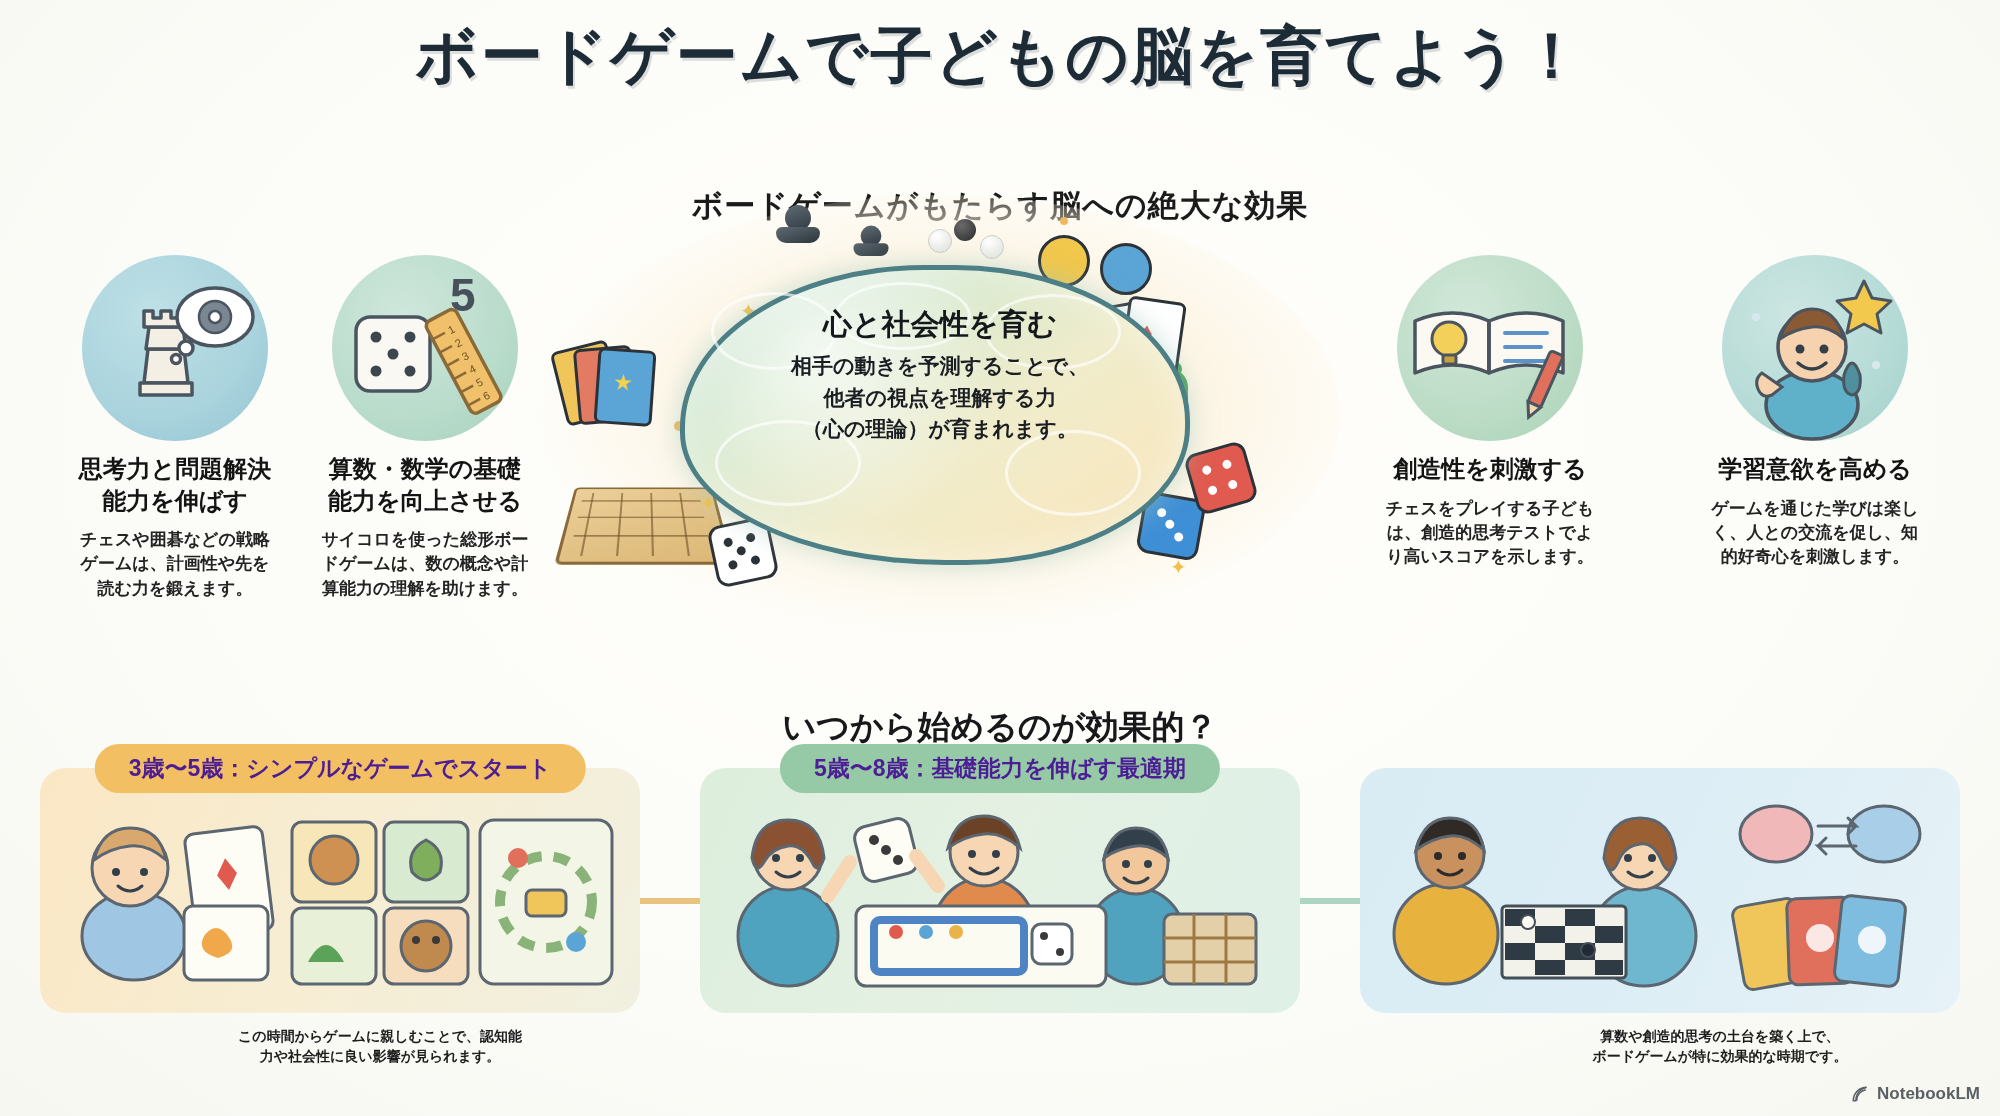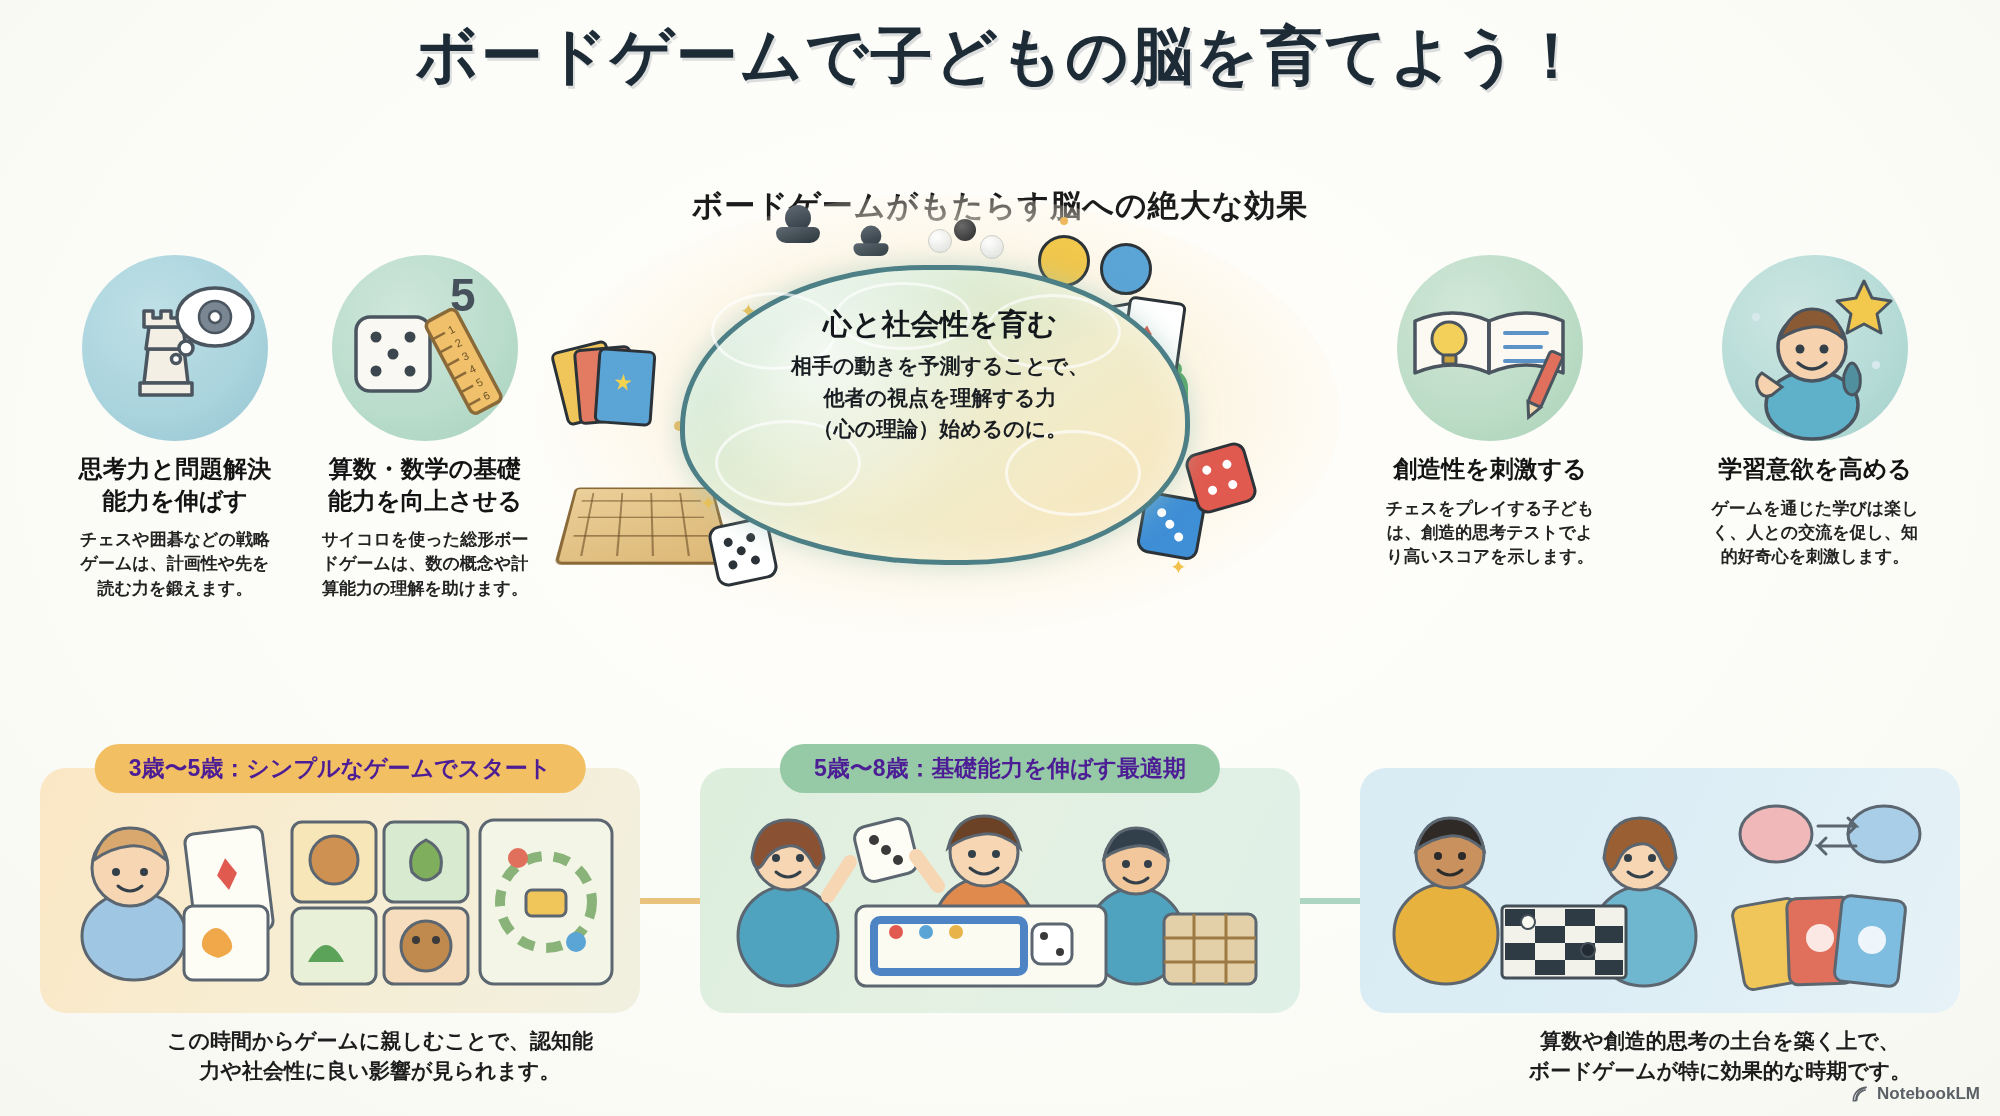--- a/index.html
+++ b/index.html
@@ -253,21 +253,21 @@
   }
   .pill.y { background: #f2bf62; }
   .pill.g { background: #96c9a6; }
   .pill.b { background: #7ec8dd; }
 
   .pcaption {
     position: absolute;
     width: 600px;
     top: 258px;
     text-align: center;
-    font-size: 21px;
+    font-size: 14px;
     font-weight: 700;
     color: #1d1d1d;
     line-height: 1.45;
   }
   .pcaption.q1 { left: 40px; }
   .pcaption.q2 { left: 720px; }
 
   
   .scene { position: absolute; inset: 18px 16px 16px 16px; }
 
@@ -486,23 +486,24 @@
       <div class="brain-fold" style="left:26px; top:22px; width:120px; height:72px;"></div>
       <div class="brain-fold" style="left:150px; top:12px; width:130px; height:62px;"></div>
       <div class="brain-fold" style="left:300px; top:24px; width:130px; height:70px;"></div>
       <div class="brain-fold" style="left:30px; top:150px; width:140px; height:80px;"></div>
       <div class="brain-fold" style="left:320px; top:160px; width:130px; height:80px;"></div>
     </div>
 
     <div class="center-head">心と社会性を育む</div>
     <div class="center-body" style="white-space:pre-line">相手の動きを予測することで、
 他者の視点を理解する力
-（心の理論）始めるのに。</div>
+（心の理論）が育まれます。</div>
   </div>
 
+  <div class="s2title">いつから始めるのが効果的？</div>
 
   <div class="panels">
     <div class="connector c1"></div>
     <div class="connector c2"></div>
 
     <div class="panel p1">
       <div class="pill y">3歳〜5歳：シンプルなゲームでスタート</div>
       <div class="scene">
         <svg width="570" height="205" viewBox="0 0 570 205">
 

